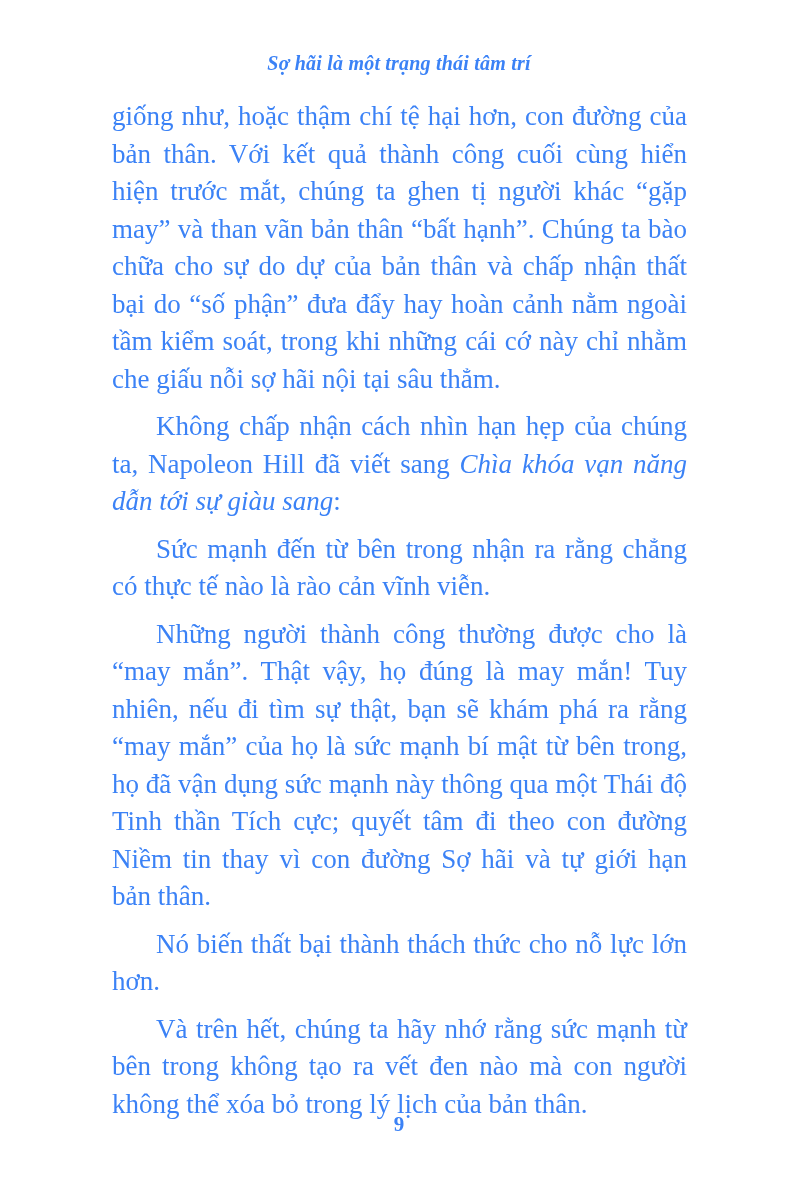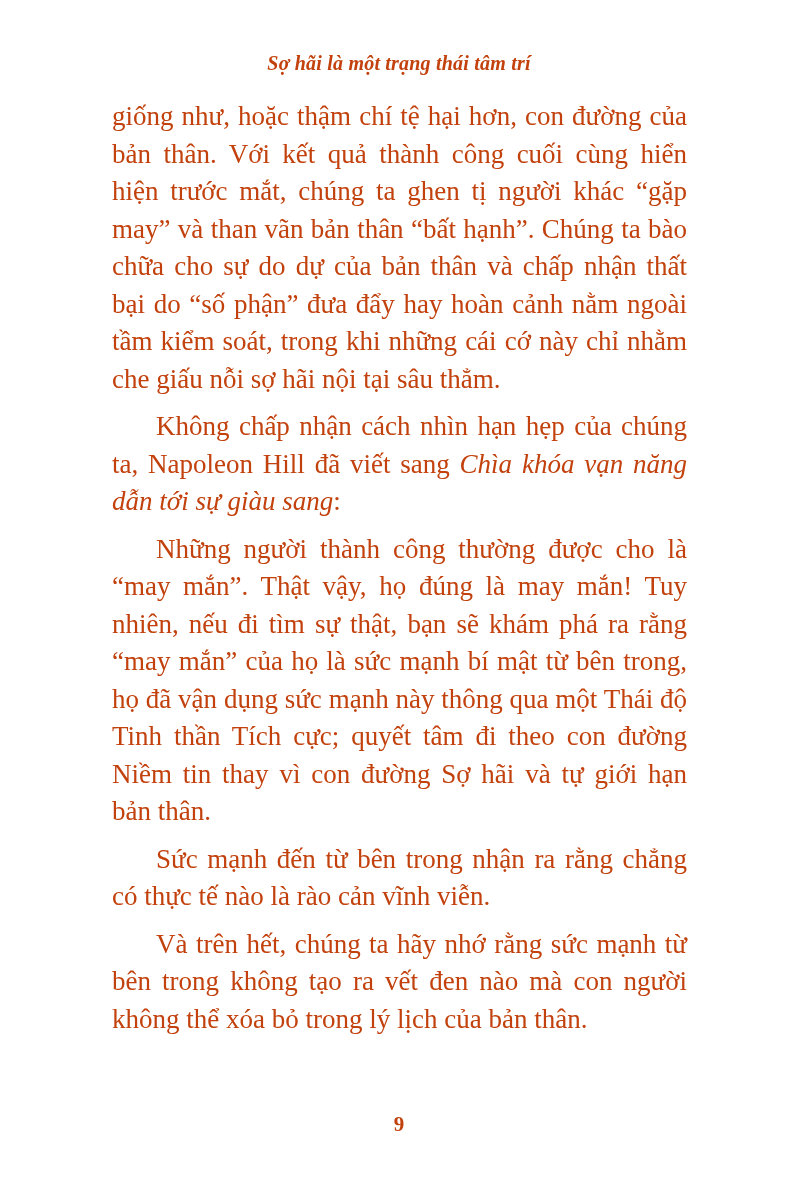--- a/index.html
+++ b/index.html
@@ -6,21 +6,21 @@
   html, body {
     margin: 0;
     padding: 0;
     background: #ffffff;
   }
   .book-page {
     position: relative;
     width: 798px;
     height: 1200px;
     background: #ffffff;
-    color: #c2410c;
+    color: #3b82f6;
     font-family: "Liberation Serif", "DejaVu Serif", serif;
     overflow: hidden;
     text-decoration: underline;
   }
   .running-head {
     position: absolute;
     top: 52px;
     left: 0;
     right: 0;
     text-align: center;
@@ -60,19 +60,20 @@
 </style>
 </head>
 <body>
 
 <div class="book-page">
   <div class="running-head">Sợ hãi là một trạng thái tâm trí</div>
 
   <div class="text-block">
       <p class="para"><span>giống như, hoặc thậm chí tệ hại hơn, con đường của bản thân. Với kết quả thành công cuối cùng hiển hiện trước mắt, chúng ta ghen tị người khác “gặp may” và than vãn bản thân “bất hạnh”. Chúng ta bào chữa cho sự do dự của bản thân và chấp nhận thất bại do “số phận” đưa đẩy hay hoàn cảnh nằm ngoài tầm kiểm soát, trong khi những cái cớ này chỉ nhằm che giấu nỗi sợ hãi nội tại sâu thẳm.</span></p>
       <p class="para indent"><span>Không chấp nhận cách nhìn hạn hẹp của chúng ta, Napoleon Hill đã viết sang </span><em>Chìa khóa vạn năng dẫn tới sự giàu sang</em><span>:</span></p>
+      <p class="para indent"><span>Sức mạnh đến từ bên trong nhận ra rằng chẳng có thực tế nào là rào cản vĩnh viễn.</span></p>
       <p class="para indent"><span>Những người thành công thường được cho là “may mắn”. Thật vậy, họ đúng là may mắn! Tuy nhiên, nếu đi tìm sự thật, bạn sẽ khám phá ra rằng “may mắn” của họ là sức mạnh bí mật từ bên trong, họ đã vận dụng sức mạnh này thông qua một Thái độ Tinh thần Tích cực; quyết tâm đi theo con đường Niềm tin thay vì con đường Sợ hãi và tự giới hạn bản thân.</span></p>
-      <p class="para indent"><span>Sức mạnh đến từ bên trong nhận ra rằng chẳng có thực tế nào là rào cản vĩnh viễn.</span></p>
+      <p class="para indent"><span>Nó biến thất bại thành thách thức cho nỗ lực lớn hơn.</span></p>
       <p class="para indent"><span>Và trên hết, chúng ta hãy nhớ rằng sức mạnh từ bên trong không tạo ra vết đen nào mà con người không thể xóa bỏ trong lý lịch của bản thân.</span></p>
     </div>
 
   <div class="page-number">9</div>
 </div>
 
 </body></html>

